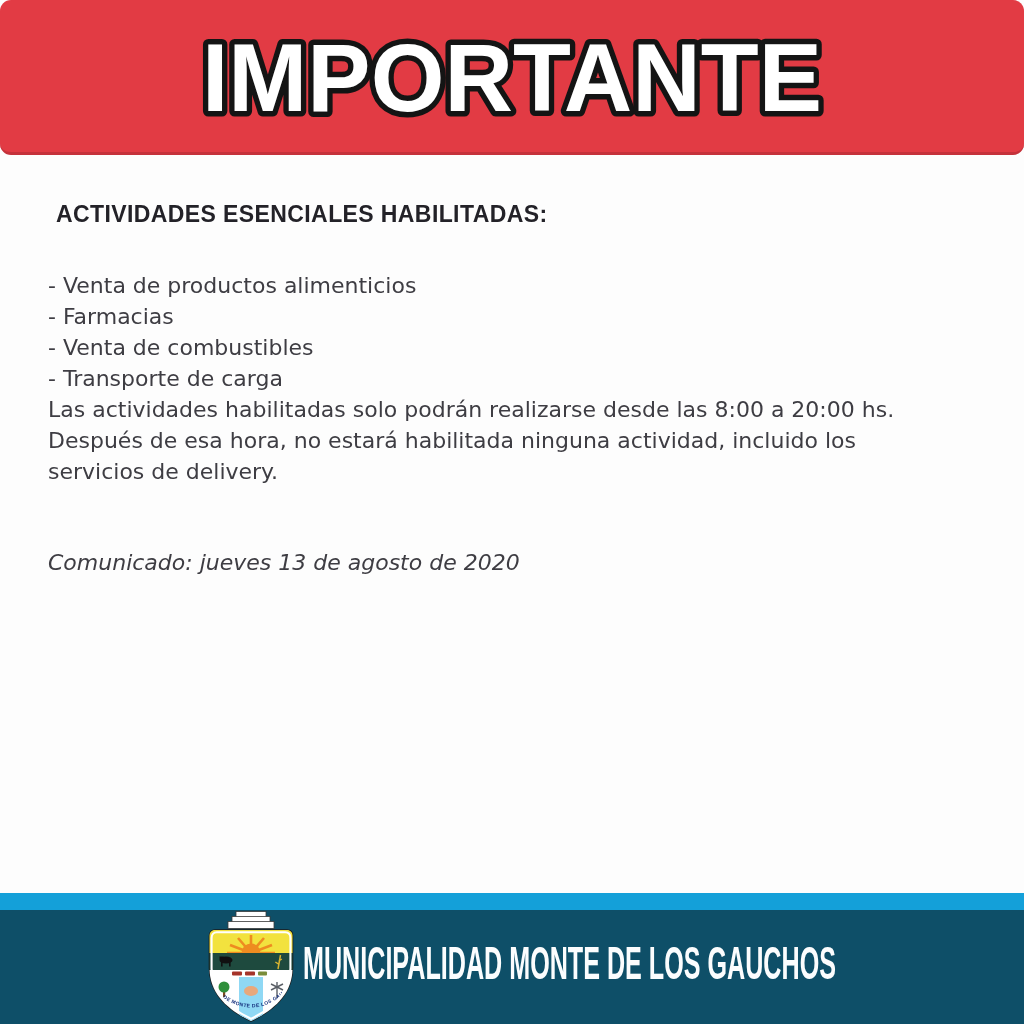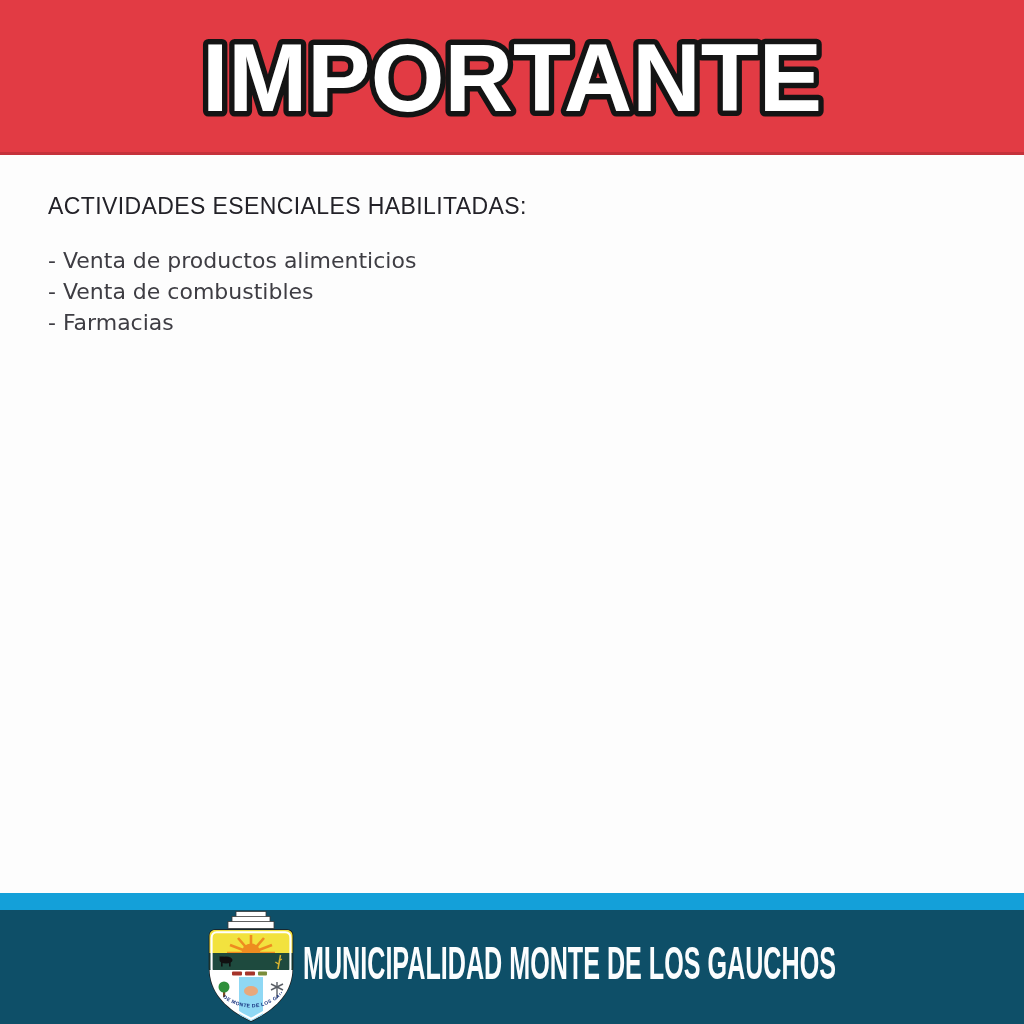--- a/index.html
+++ b/index.html
@@ -3,35 +3,35 @@
 <meta charset="utf-8">
 <style>
   html,body{margin:0;padding:0;background:#e8e8e8;}
   .page{
     position:relative;width:1024px;height:1024px;background:#FDFDFD;
     overflow:hidden;font-family:"Liberation Sans",sans-serif;
   }
   
   .header{
     height:155px;background:#E23B44;border-bottom:3px solid #C5323B;
-    box-sizing:border-box;display:flex;align-items:center;justify-content:center;
+    box-sizing:border-box;display:flex;align-items:center;justify-content:center;border-radius:11px;
   }
   .title-svg text{
     font-family:"Liberation Sans",sans-serif;font-weight:bold;
     fill:#FFFFFF;stroke:#141414;stroke-width:11px;
     paint-order:stroke;stroke-linejoin:round;
   }
   
   .content{padding:38px 48px 0 48px;box-sizing:border-box;}
   .section-heading{
-    margin:0;font-family:"Liberation Sans",sans-serif;font-weight:400;
+    margin:8px;font-family:"Liberation Sans",sans-serif;font-weight:700;
     font-size:23px;line-height:27px;letter-spacing:.4px;color:#232228;
   }
   .activity-list{
-    list-style:none;margin:25px 0 0 0;padding:0;
+    list-style:none;margin:42px 0 0 0;padding:0;
     font-family:"DejaVu Sans",sans-serif;font-size:22px;line-height:31px;color:#3E3D43;
   }
   .content p{
     margin:0;white-space:pre-line;
     font-family:"DejaVu Sans",sans-serif;font-size:22px;line-height:31px;color:#3E3D43;
   }
   .para-1{margin-top:37px;}
   .para-2{margin-top:31px;}
   .para-3{margin-top:31px;}
   .notice-date{margin-top:60px !important;font-style:italic;font-size:23px;}
@@ -53,25 +53,30 @@
     <svg class="title-svg" width="660" height="95">
       <text x="330" y="82" font-size="97" text-anchor="middle" textLength="620" lengthAdjust="spacingAndGlyphs">IMPORTANTE</text>
     </svg>
   </header>
 
   <main class="content">
     <h2 class="section-heading">ACTIVIDADES ESENCIALES HABILITADAS:</h2>
 
     <ul class="activity-list">
       <li>- Venta de productos alimenticios</li>
+      <li>- Farmacias</li>
       <li>- Venta de combustibles</li>
-      <li>- Farmacias</li>
+      <li>- Transporte de carga</li>
     </ul>
 
+    <p class="para-1">Las actividades habilitadas solo podrán realizarse desde las 8:00 a 20:00 hs.
+Después de esa hora, no estará habilitada ninguna actividad, incluido los
+servicios de delivery.</p>
 
+    <p class="notice-date">Comunicado: jueves 13 de agosto de 2020</p>
   </main>
 
   <footer class="footer">
     <div class="footer-stripe"></div>
     <div class="footer-band">
 
       <svg class="crest" viewBox="0 0 92 112">
         <defs>
           <clipPath id="shieldClip">
             <path d="M10,19 C6.5,19 4.5,21.5 4.5,25 L4.5,57 C4.5,83 23,99 46,110 C69,99 87.5,83 87.5,57 L87.5,25 C87.5,21.5 85.5,19 82,19 Z"></path>

